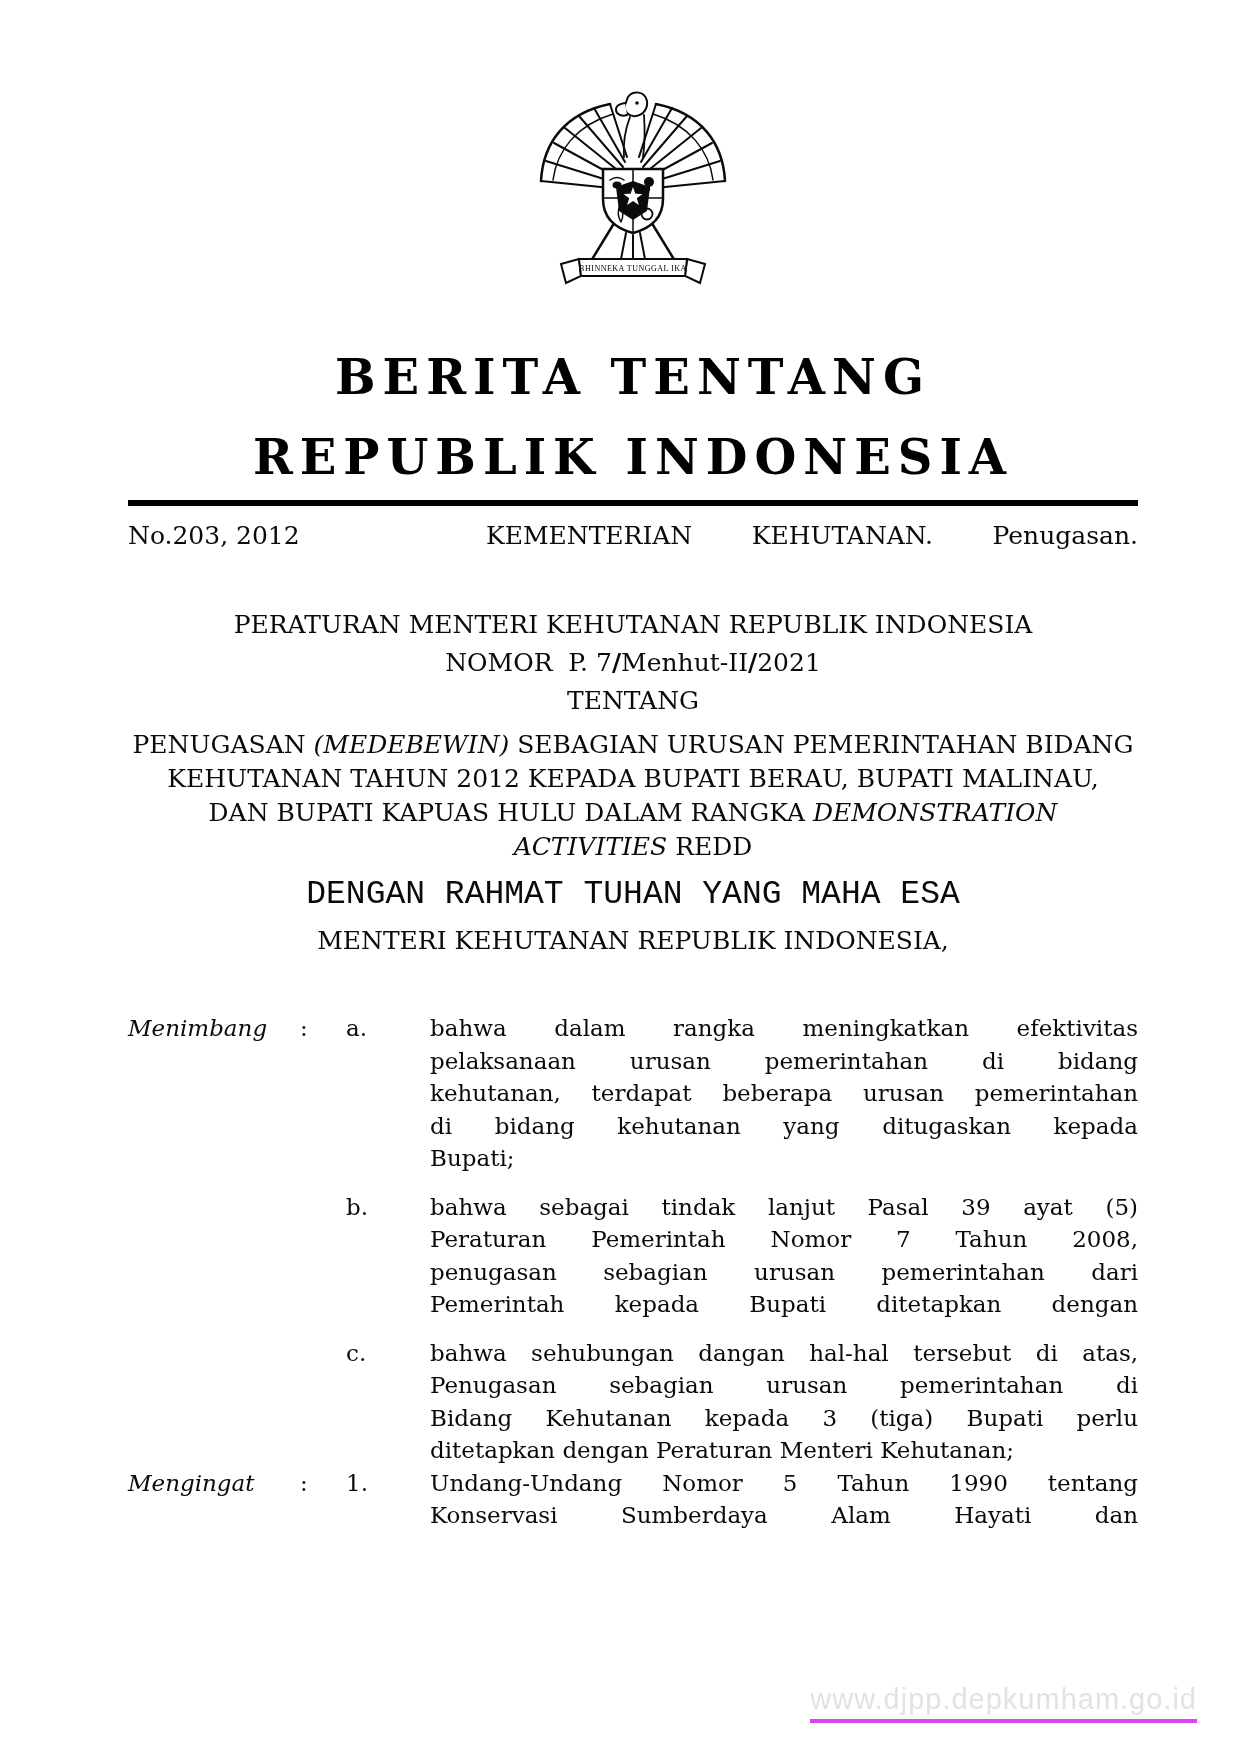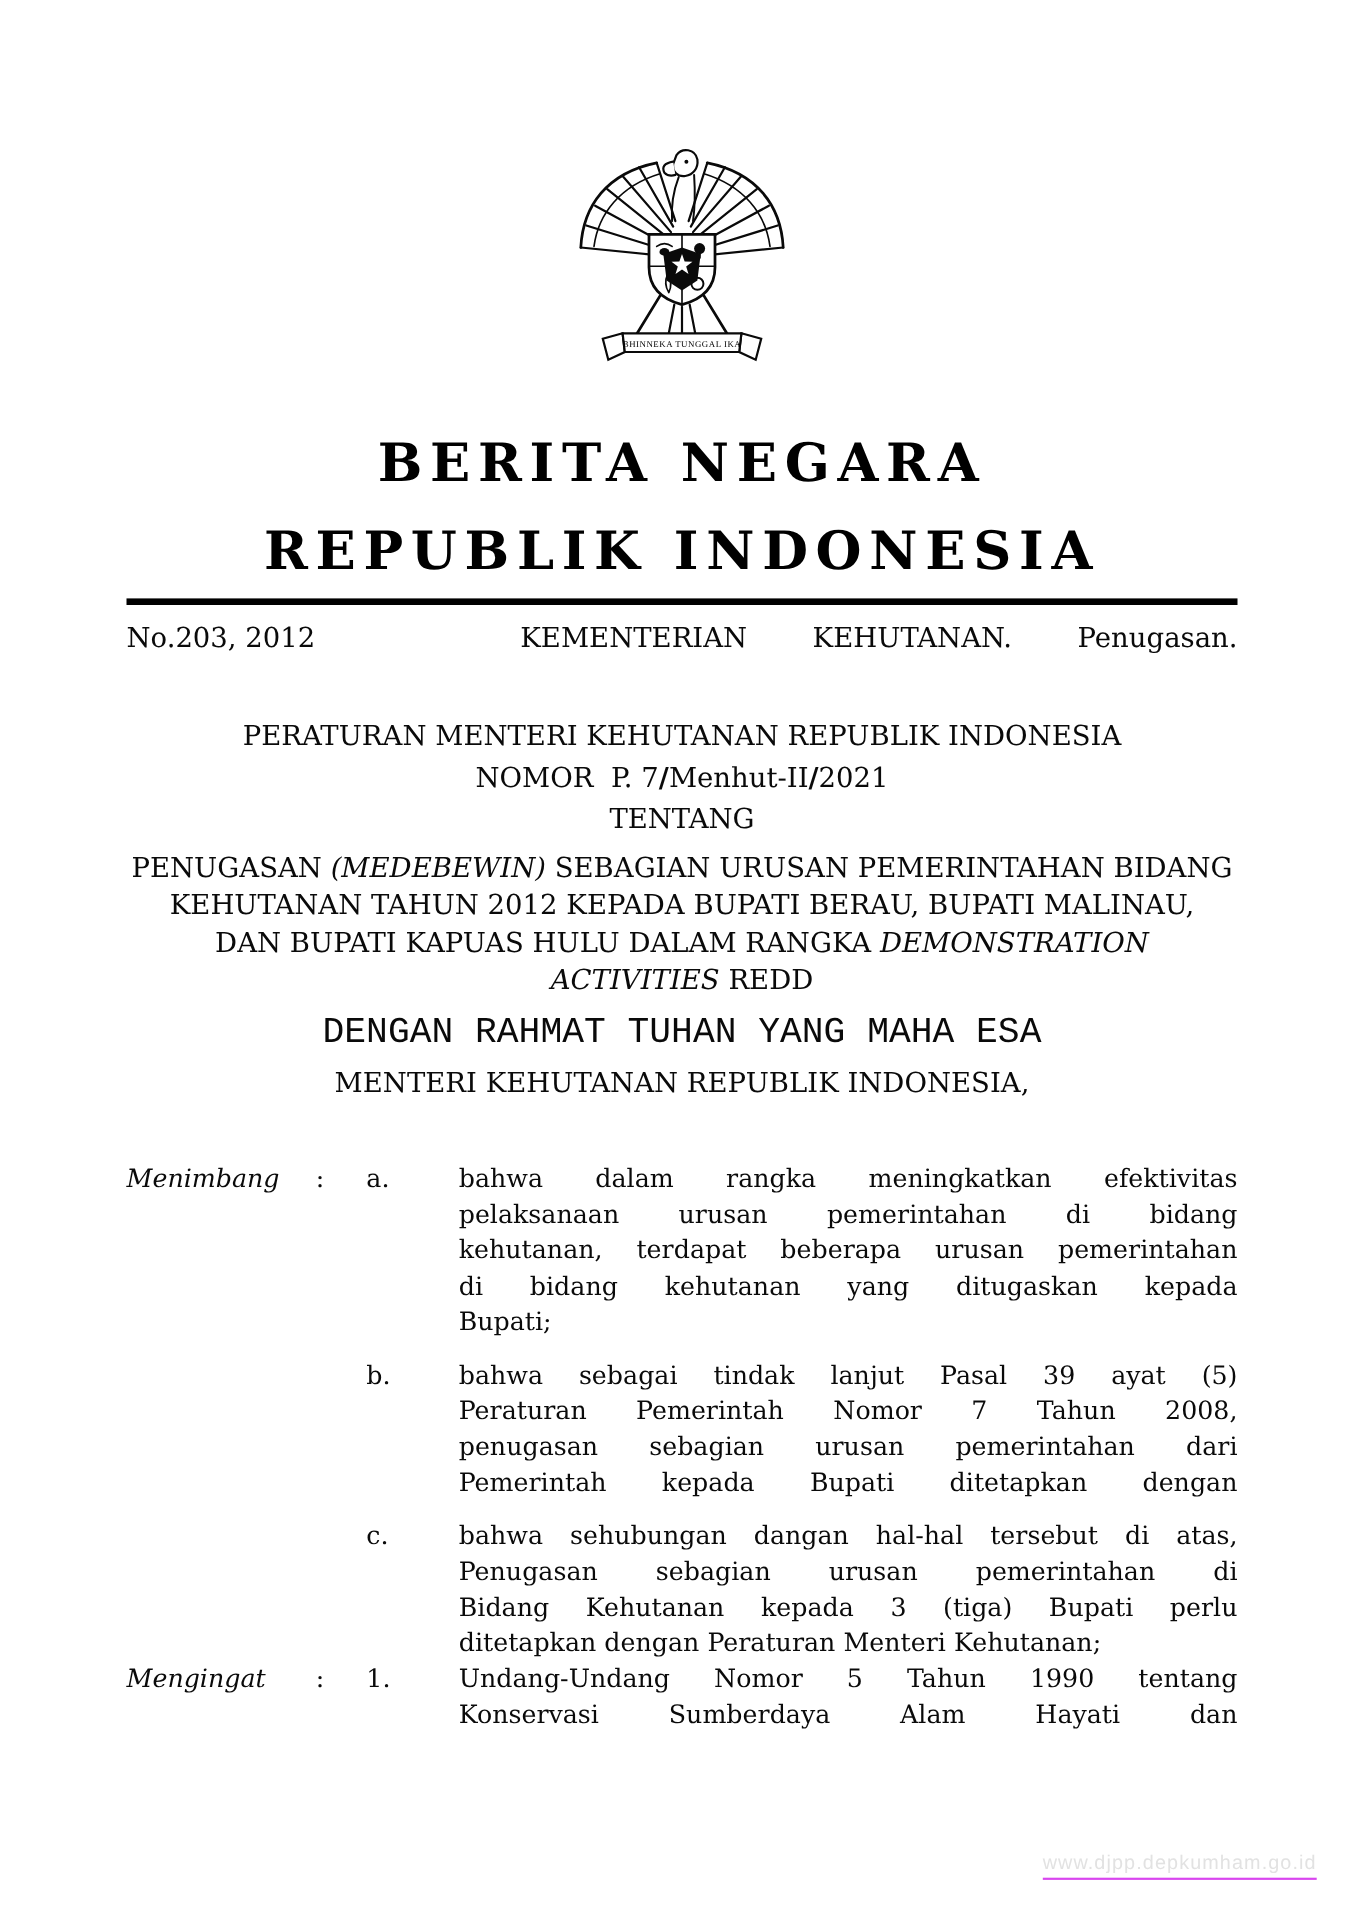--- a/index.html
+++ b/index.html
@@ -8,24 +8,23 @@
     position: relative;
     width: 1240px;
     height: 1755px;
     background: #ffffff;
     overflow: hidden;
     font-family: "DejaVu Serif", serif;
     color: #0a0a0a;
   }
   .content {
     position: absolute;
-    left: 115px;
+    left: 128px;
     top: 0;
     width: 1010px;
-    margin-top: 44px;
   }
   .emblem-wrap { margin-top: 85px; text-align: center; height: 215px; }
   .emblem-wrap svg { height: 215px; width: auto; }
 
   .gz-title {
     text-align: center;
     font-weight: bold;
     font-size: 48px;
     line-height: 58px;
     letter-spacing: 7px;
@@ -68,23 +67,23 @@
   .col-colon { text-align: left; }
   .col-marker { text-align: left; }
   .j { text-align: justify; text-align-last: justify; }
   .l { text-align: left; }
 
   .watermark {
     position: absolute;
     top: 1683px;
     right: 43px;
     font-family: "Liberation Sans", sans-serif;
-    font-size: 18px;
+    font-size: 29px;
     color: #e2e2e2;
-    border-bottom: 2px solid #d946ef;
+    border-bottom: 4px solid #d946ef;
     padding-bottom: 3px;
     letter-spacing: 1px;
   }
   .ribbon-text {
     font-family: "Liberation Serif", serif;
     font-size: 8px;
     letter-spacing: 0.5px;
     fill: #000;
   }
 </style>
@@ -145,21 +144,21 @@
         <circle cx="116" cy="97" r="5" fill="#0a0a0a" stroke="none"></circle>
         <rect x="115" y="101" width="2" height="5" fill="#0a0a0a" stroke="none"></rect>
         <path d="M87,120 Q83,129 88,137 M87,120 Q92,129 88,137" stroke-width="1.5"></path>
         <circle cx="114" cy="129" r="5.5" stroke-width="1.8"></circle>
 
         <path d="M100,96 L117,102 L114,126 L100,135 L86,126 L83,102 Z" fill="#0a0a0a" stroke="none"></path>
         <polygon points="100,102 102.4,108.8 109.5,108.9 103.8,113.2 105.9,120.1 100,116 94.1,120.1 96.2,113.2 90.5,108.9 97.6,108.8" fill="#ffffff" stroke="none"></polygon>
       </svg>
     </div>
 
-    <div class="gz-title t1">BERITA NEGARA</div>
+    <div class="gz-title t1">BERITA TENTANG</div>
     <div class="gz-title t2">REPUBLIK INDONESIA</div>
 
     <div class="rule"></div>
 
     <div class="issue-row">
       <div class="issue-no">No.203, 2012</div>
       <div class="abstract">
         <div class="j2">KEMENTERIAN KEHUTANAN. Penugasan.</div>
       </div>
     </div>

